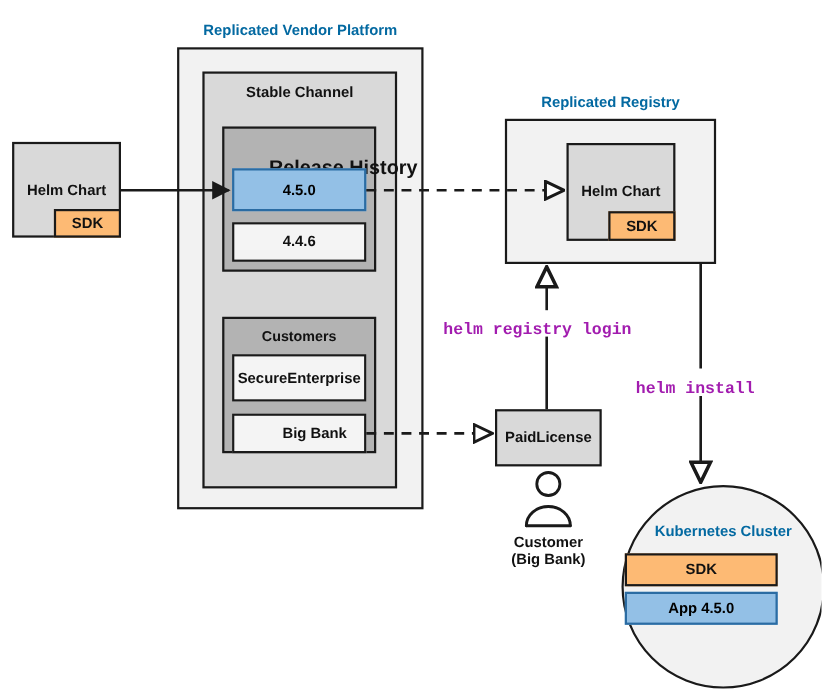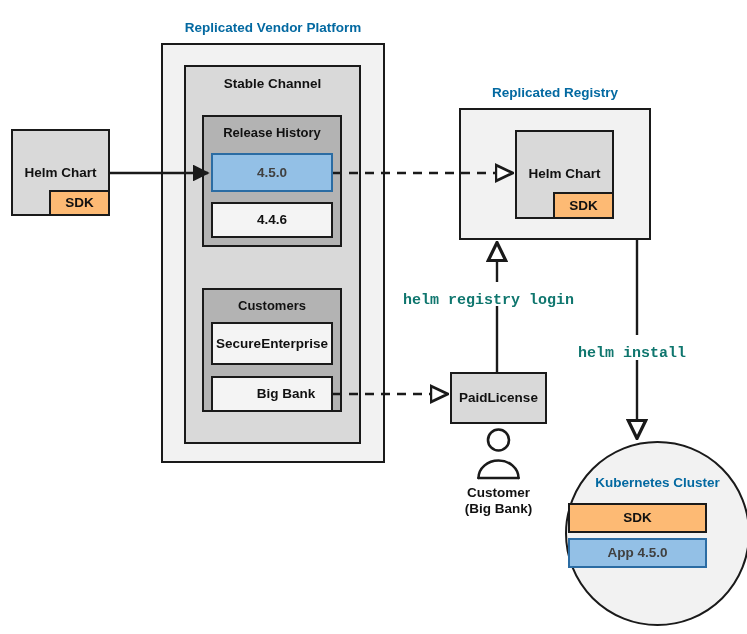--- a/index.html
+++ b/index.html
@@ -43,35 +43,35 @@
     color: #111111;
     text-align: center;
     width: 100%;
     left: 0;
     top: 8px;
   }
   .fill-lightest { background: #f2f2f2; }
   .fill-light    { background: #d9d9d9; }
   .fill-mid      { background: #b3b3b3; }
   .fill-white    { background: #fdba74; }
-  .fill-blue     { background: #93c0e6; border-color: #2b6ca3; color: #404040; }
+  .fill-blue     { background: #93c0e6; border-color: #2b6ca3; color: #000000; }
   .fill-faint    { background: #f4f4f4; }
 
   .circle {
     position: absolute;
     box-sizing: border-box;
     border: 2px solid #1a1a1a;
     border-radius: 50%;
     background: #f2f2f2;
   }
   .mono {
     position: absolute;
     font-family: "Liberation Mono", "DejaVu Sans Mono", monospace;
     font-weight: bold;
-    color: #0f766e;
+    color: #a21caf;
     white-space: nowrap;
     letter-spacing: 0px;
   }
   svg.overlay {
     position: absolute;
     left: 0;
     top: 0;
     width: 747px;
     height: 634px;
     pointer-events: none;
@@ -102,21 +102,21 @@
 
   <div class="title-label" style="left:161px; top:20px; width:224px; font-size:13.5px;">Replicated Vendor Platform</div>
 
   <div class="box fill-lightest" style="left:161px; top:43px; width:224px; height:420px;"></div>
 
   <div class="box fill-light" style="left:184px; top:65px; width:177px; height:379px;">
     <span class="group-label" style="font-size:13.5px; top:9px;">Stable Channel</span>
   </div>
 
   <div class="box fill-mid" style="left:202px; top:115px; width:140px; height:132px;">
-    <span class="group-label" style="font-size:13px; top:8px;">Release History</span>
+    <span class="group-label" style="font-size:18px; top:25px;padding-left:40px;">Release History</span>
   </div>
   <div class="box fill-blue" style="left:211px; top:153px; width:122px; height:39px; font-size:13.5px; border-width:2px;">
     <span>4.5.0</span>
   </div>
   <div class="box fill-faint" style="left:211px; top:202px; width:122px; height:36px; font-size:13.5px;">
     <span>4.4.6</span>
   </div>
 
   <div class="box fill-mid" style="left:202px; top:288px; width:140px; height:124px;">
     <span class="group-label" style="font-size:13px; top:8px;">Customers</span>

